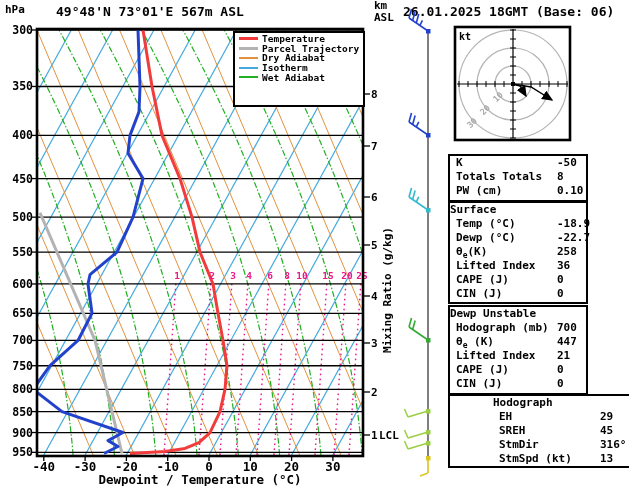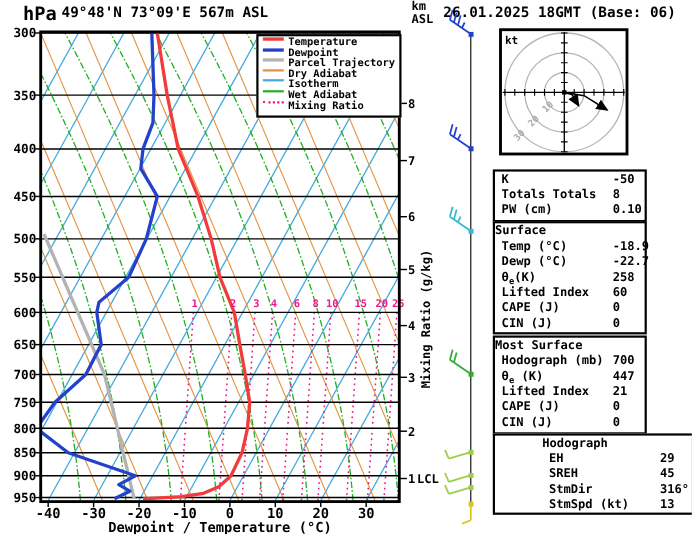--- a/index.html
+++ b/index.html
@@ -2,38 +2,38 @@
 <html><head>
 <meta charset="utf-8">
 <style>
   html,body{margin:0;padding:0;background:#fff;}
   .stage{position:relative;width:629px;height:486px;background:#fff;overflow:hidden;
          font-family:"DejaVu Sans Mono",monospace;color:#000;}
   .abs{position:absolute;}
   .hdr{font-weight:bold;white-space:pre;}
   #legend{position:absolute;left:233px;top:31px;width:128px;height:71px;background:#fff;
           border:2px solid #000;z-index:5;padding-top:1px;}
-  .lrow{height:9.6px;display:flex;align-items:flex-start;}
+  .lrow{height:9.6px;display:flex;align-items:center;}
   .lsw{display:inline-block;width:19px;margin-left:4px;margin-right:4px;}
   .llb{font-size:9.5px;font-weight:bold;line-height:9px;white-space:pre;}
   .tbox{position:absolute;left:448px;width:136px;background:#fff;border:2px solid #000;
         font-size:11px;font-weight:bold;z-index:4;}
   .ttl{height:14px;line-height:14px;white-space:pre;}
   .trow{position:relative;height:14px;line-height:14px;padding-left:6px;white-space:pre;}
   .tval{position:absolute;left:107px;top:0;white-space:pre;}
   .trow sub{font-size:8px;}
   #footer{position:absolute;left:447px;top:468px;font-size:12px;font-weight:bold;white-space:pre;}
 </style>
 </head>
 <body>
 
 <div class="stage">
 
-  <div class="abs hdr" style="left:21px;top:3px;font-size:17px;">hPa</div>
-  <div class="abs hdr" style="left:56px;top:4px;font-size:13px;">49°48'N 73°09'E 567m ASL</div>
+  <div class="abs hdr" style="left:5px;top:3px;font-size:11px;">hPa</div>
+  <div class="abs hdr" style="left:56px;top:4px;font-size:13px;">49°48'N 73°01'E 567m ASL</div>
   <div class="abs hdr" style="left:374px;top:0px;font-size:11px;line-height:12px;"><span>km</span><br><span>ASL</span></div>
   <div class="abs hdr" style="left:403px;top:4px;font-size:13px;">26.01.2025 18GMT (Base: 06)</div>
 
   <svg id="chart" class="abs" style="left:0;top:0;z-index:2;" width="629" height="486">
       <defs>
         <clipPath id="pc">
           <rect x="38" y="30" width="324" height="425"></rect>
         </clipPath>
         <marker id="ah" markerWidth="9" markerHeight="8" refX="7" refY="3.5" orient="auto">
           <path d="M0,0 L8,3.5 L0,7 Z" fill="#000"></path>
@@ -303,61 +303,53 @@
         <text x="459" y="40" font-size="10" font-weight="bold" font-family="DejaVu Sans Mono, monospace">kt</text>
       </g>
     </svg>
 
   <div id="legend">
       <div class="lrow">
         <span class="lsw" style="border-top: 3px solid rgb(242, 59, 59);"></span>
         <span class="llb">Temperature</span>
       </div>
       <div class="lrow">
-        <span class="lsw" style="border-top: 3px solid rgb(35, 66, 204);"></span>
-        <span class="llb">Dewpoint</span>
-      </div>
-      <div class="lrow">
         <span class="lsw" style="border-top: 3px solid rgb(179, 179, 179);"></span>
         <span class="llb">Parcel Trajectory</span>
       </div>
       <div class="lrow">
         <span class="lsw" style="border-top: 2px solid rgb(226, 146, 62);"></span>
         <span class="llb">Dry Adiabat</span>
       </div>
       <div class="lrow">
         <span class="lsw" style="border-top: 2px solid rgb(68, 170, 221);"></span>
         <span class="llb">Isotherm</span>
       </div>
       <div class="lrow">
         <span class="lsw" style="border-top: 2px solid rgb(34, 176, 34);"></span>
         <span class="llb">Wet Adiabat</span>
-      </div>
-      <div class="lrow">
-        <span class="lsw" style="border-top: 2px dotted rgb(234, 24, 137);"></span>
-        <span class="llb">Mixing Ratio</span>
       </div>
     </div>
 
   <div id="t-indices" class="tbox" style="top:154px;height:44px;">
       <div class="trow"><span>K</span><span class="tval">-50</span></div>
       <div class="trow"><span>Totals Totals</span><span class="tval">8</span></div>
       <div class="trow"><span>PW (cm)</span><span class="tval">0.10</span></div>
     </div>
   <div id="t-surface" class="tbox" style="top:201px;height:99px;">
       <div class="ttl">Surface</div>
       <div class="trow"><span>Temp (°C)</span><span class="tval">-18.9</span></div>
       <div class="trow"><span>Dewp (°C)</span><span class="tval">-22.7</span></div>
       <div class="trow"><span>θ<sub>e</sub>(K)</span><span class="tval">258</span></div>
-      <div class="trow"><span>Lifted Index</span><span class="tval">60</span></div>
+      <div class="trow"><span>Lifted Index</span><span class="tval">36</span></div>
       <div class="trow"><span>CAPE (J)</span><span class="tval">0</span></div>
       <div class="trow"><span>CIN (J)</span><span class="tval">0</span></div>
     </div>
   <div id="t-mu" class="tbox" style="top:305px;height:86px;">
-      <div class="ttl">Most Surface</div>
+      <div class="ttl">Dewp Unstable</div>
       <div class="trow"><span>Hodograph (mb)</span><span class="tval">700</span></div>
       <div class="trow"><span>θ<sub>e</sub> (K)</span><span class="tval">447</span></div>
       <div class="trow"><span>Lifted Index</span><span class="tval">21</span></div>
       <div class="trow"><span>CAPE (J)</span><span class="tval">0</span></div>
       <div class="trow"><span>CIN (J)</span><span class="tval">0</span></div>
     </div>
   <div id="t-hodo" class="tbox" style="top:394px;height:70px;padding-left:43px;">
       <div class="ttl">Hodograph</div>
       <div class="trow"><span>EH</span><span class="tval">29</span></div>
       <div class="trow"><span>SREH</span><span class="tval">45</span></div>

